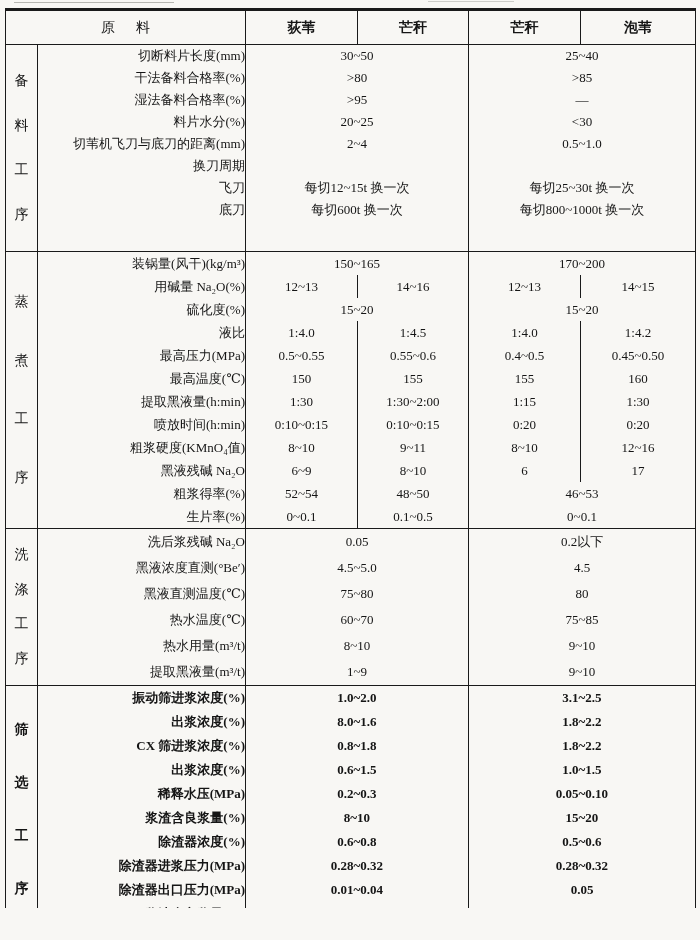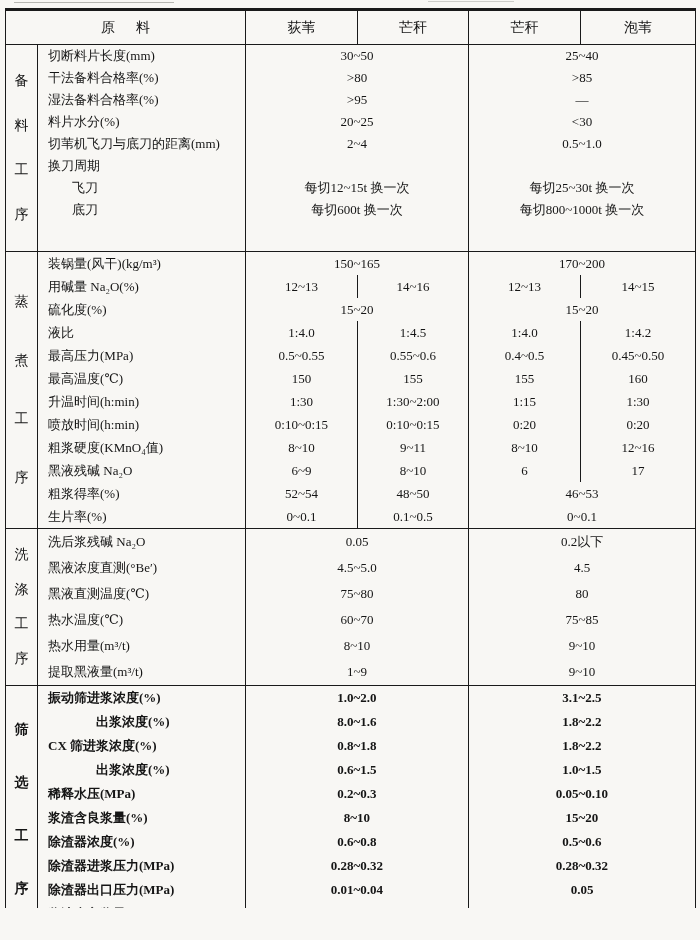--- a/index.html
+++ b/index.html
@@ -17,34 +17,34 @@
   table.spec {
     position:absolute; top:8px; left:5px; width:690px;
     border-collapse:collapse; table-layout:fixed;
     border:1.4px solid #1a1a1a; border-top-width:3px; border-bottom-width:3px;
   }
   thead th {
     font-weight:normal; font-size:14px; height:33px;
     border-bottom:1.6px solid #1a1a1a; text-align:center; padding:0;
     white-space:pre;
   }
-  th.hc { border-left:1px solid #1a1a1a; }
+  th.hc { border-left:1px solid #1a1a1a;font-weight:bold; }
   th.hc-major { border-left:1.4px solid #1a1a1a; }
 
   tbody { border-top:1.6px solid #1a1a1a; }
   td { padding:0; font-size:13px; vertical-align:middle; }
 
   td.sec-label { position:relative; border-right:1.2px solid #1a1a1a; }
   .sec-label-inner {
     position:absolute; top:0; left:0; right:0; bottom:0;
     display:flex; flex-direction:column; justify-content:space-evenly;
     align-items:center; font-size:14px;
   }
 
-  td.lbl { text-align:left; padding-left:10px; border-right:1.2px solid #1a1a1a; white-space:nowrap; }
+  td.lbl { text-align:right; padding-left:10px; border-right:1.2px solid #1a1a1a; white-space:nowrap; }
   td.lbl.ind1 { padding-left:34px; }
   td.lbl.ind2 { padding-left:58px; }
 
   td.val { text-align:center; white-space:nowrap; }
   td.val.cb { border-left:1px solid #1a1a1a; }
   td.val.cc { border-left:1.4px solid #1a1a1a; }
   td.val.cd { border-left:1px solid #1a1a1a; }
 
   tbody.sec0 td { height:22px; }
   tbody.sec0 tr:last-child td { padding-bottom:30px; }
@@ -170,21 +170,21 @@
           <td colspan="1" class="val cd">0.45~0.50</td>
         </tr>
         <tr>
           <td class="lbl">最高温度(℃)</td>
           <td colspan="1" class="val ca">150</td>
           <td colspan="1" class="val cb">155</td>
           <td colspan="1" class="val cc">155</td>
           <td colspan="1" class="val cd">160</td>
         </tr>
         <tr>
-          <td class="lbl">升温时间(h:min)</td>
+          <td class="lbl">提取黑液量(h:min)</td>
           <td colspan="1" class="val ca">1:30</td>
           <td colspan="1" class="val cb">1:30~2:00</td>
           <td colspan="1" class="val cc">1:15</td>
           <td colspan="1" class="val cd">1:30</td>
         </tr>
         <tr>
           <td class="lbl">喷放时间(h:min)</td>
           <td colspan="1" class="val ca">0:10~0:15</td>
           <td colspan="1" class="val cb">0:10~0:15</td>
           <td colspan="1" class="val cc">0:20</td>

